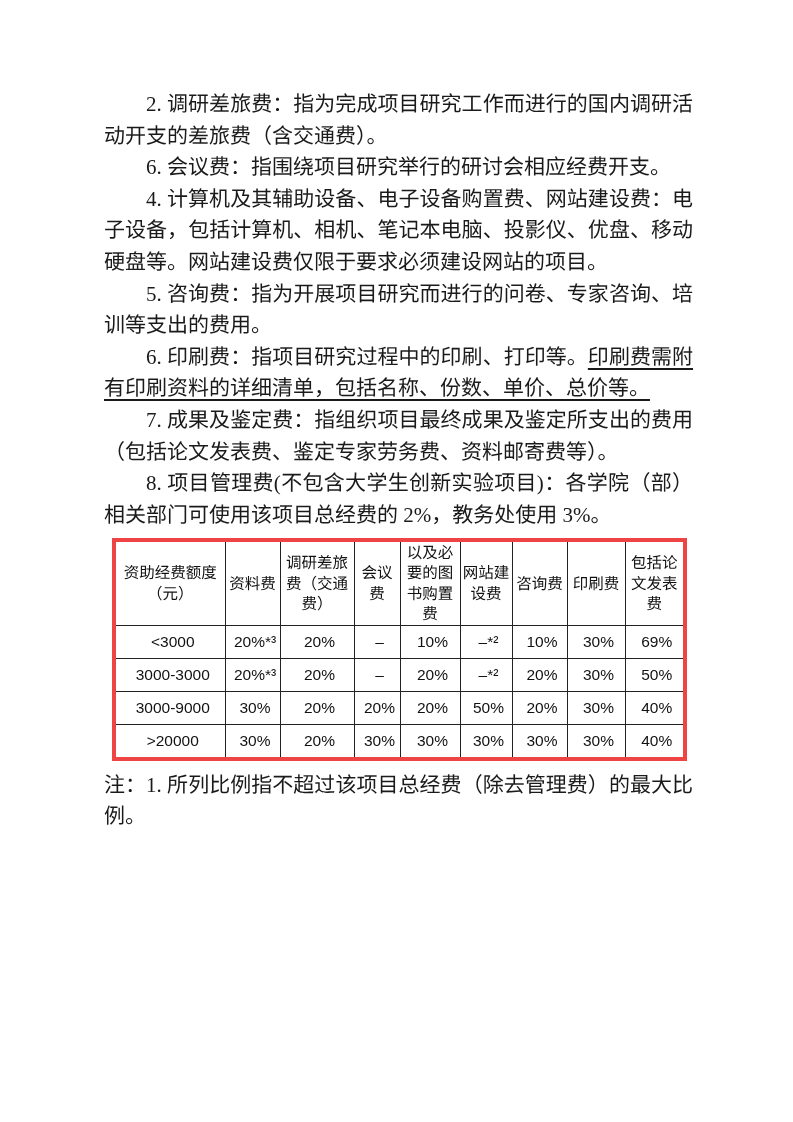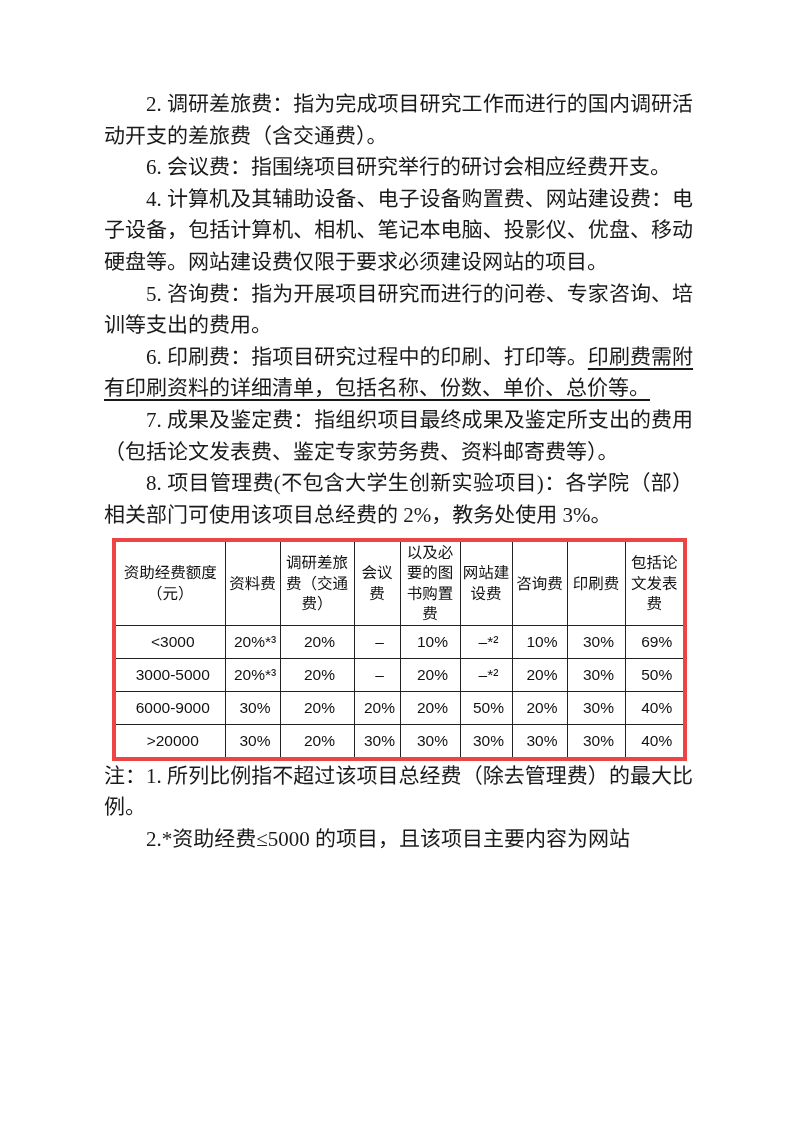--- a/index.html
+++ b/index.html
@@ -34,21 +34,21 @@
   }
   .ratio th, .ratio td {
     border: 1.5px solid #222222;
     font-weight: normal;
     padding: 1px 2px;
     vertical-align: middle;
     word-break: break-all;
   }
   .ratio thead th { height: 58px; }
   .ratio tbody td { height: 30px; padding-left: 7px; }
-  .note { }
+  .note { margin-top: 9px; }
 </style>
 </head>
 <body>
 
 <div class="page">
 
 
   <p class="para ind">2. 调研差旅费：指为完成项目研究工作而进行的国内调研活动开支的差旅费（含交通费）。</p>
 
   <p class="para ind">6. 会议费：指围绕项目研究举行的研讨会相应经费开支。</p>
@@ -95,32 +95,32 @@
           <td>20%*³</td>
           <td>20%</td>
           <td>–</td>
           <td>10%</td>
           <td>–*²</td>
           <td>10%</td>
           <td>30%</td>
           <td>69%</td>
         </tr>
         <tr>
-          <td>3000-5000</td>
+          <td>3000-3000</td>
           <td>20%*³</td>
           <td>20%</td>
           <td>–</td>
           <td>20%</td>
           <td>–*²</td>
           <td>20%</td>
           <td>30%</td>
           <td>50%</td>
         </tr>
         <tr>
-          <td>6000-9000</td>
+          <td>3000-9000</td>
           <td>30%</td>
           <td>20%</td>
           <td>20%</td>
           <td>20%</td>
           <td>50%</td>
           <td>20%</td>
           <td>30%</td>
           <td>40%</td>
         </tr>
         <tr>
@@ -132,15 +132,14 @@
           <td>30%</td>
           <td>30%</td>
           <td>30%</td>
           <td>40%</td>
         </tr>
       </tbody>
   </table>
 
   <p class="para note">注：1. 所列比例指不超过该项目总经费（除去管理费）的最大比例。</p>
 
-  <p class="para ind">2.*资助经费≤5000 的项目，且该项目主要内容为网站</p>
 
 </div>
 
 </body></html>

